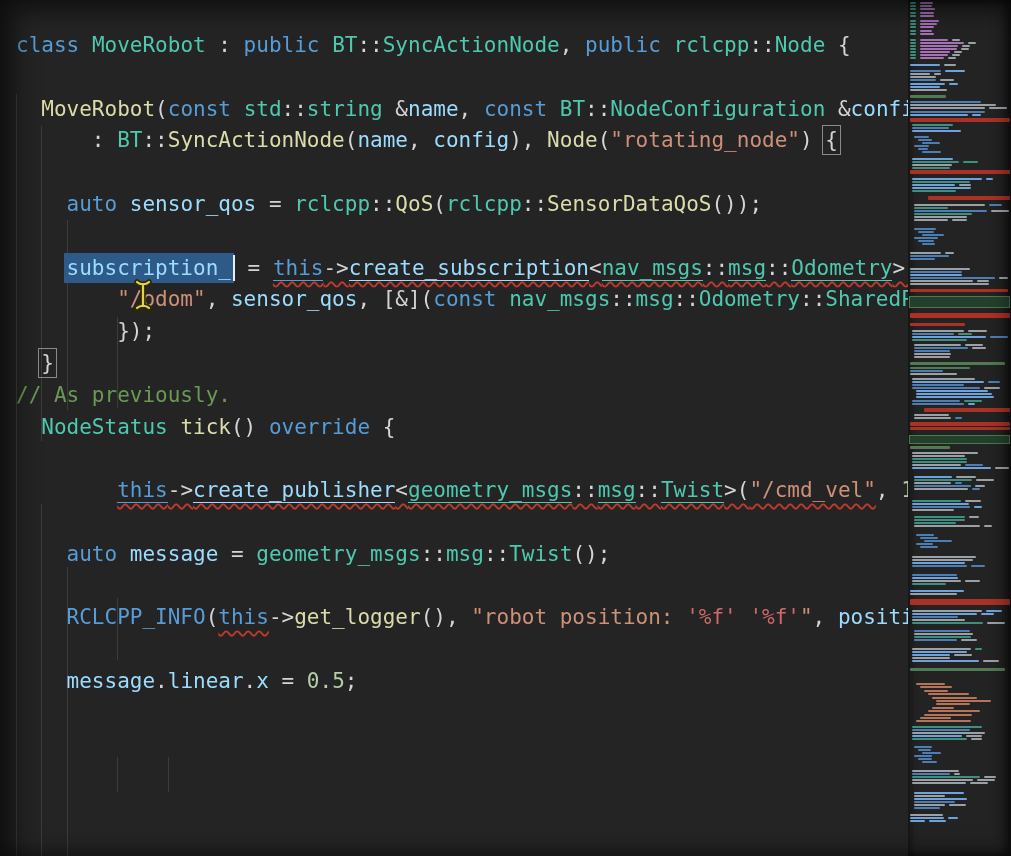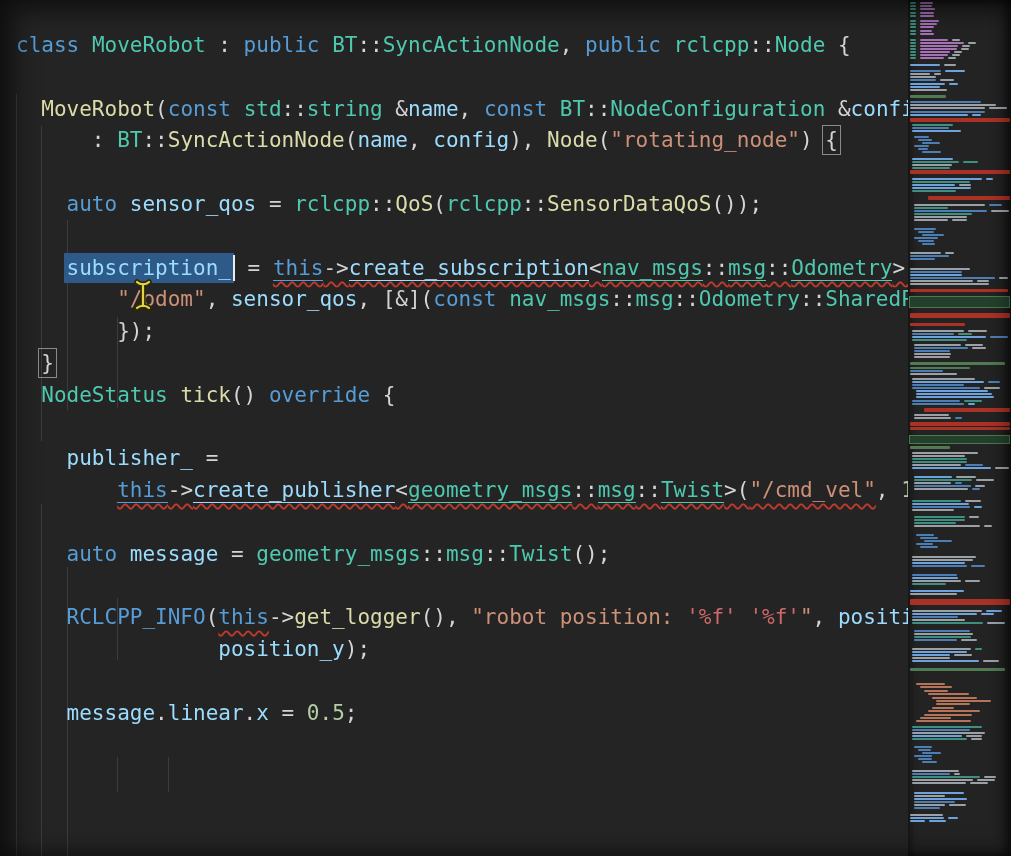--- a/index.html
+++ b/index.html
@@ -36,29 +36,28 @@
       <div class="line">&nbsp;</div>
       <div class="line"><span class="tok" style="color: rgb(212, 212, 212);">  </span><span class="tok" style="color: rgb(220, 220, 170);">MoveRobot</span><span class="tok" style="color: rgb(212, 212, 212);">(</span><span class="tok" style="color: rgb(86, 156, 214);">const</span><span class="tok" style="color: rgb(212, 212, 212);"> </span><span class="tok" style="color: rgb(78, 201, 176);">std</span><span class="tok" style="color: rgb(212, 212, 212);">::</span><span class="tok" style="color: rgb(78, 201, 176);">string</span><span class="tok" style="color: rgb(212, 212, 212);"> &amp;</span><span class="tok" style="color: rgb(156, 220, 254);">name</span><span class="tok" style="color: rgb(212, 212, 212);">, </span><span class="tok" style="color: rgb(86, 156, 214);">const</span><span class="tok" style="color: rgb(212, 212, 212);"> </span><span class="tok" style="color: rgb(78, 201, 176);">BT</span><span class="tok" style="color: rgb(212, 212, 212);">::</span><span class="tok" style="color: rgb(78, 201, 176);">NodeConfiguration</span><span class="tok" style="color: rgb(212, 212, 212);"> &amp;</span><span class="tok" style="color: rgb(156, 220, 254);">config</span></div>
       <div class="line"><span class="tok" style="color: rgb(212, 212, 212);">      : </span><span class="tok" style="color: rgb(78, 201, 176);">BT</span><span class="tok" style="color: rgb(212, 212, 212);">::</span><span class="tok" style="color: rgb(220, 220, 170);">SyncActionNode</span><span class="tok" style="color: rgb(212, 212, 212);">(</span><span class="tok" style="color: rgb(156, 220, 254);">name</span><span class="tok" style="color: rgb(212, 212, 212);">, </span><span class="tok" style="color: rgb(156, 220, 254);">config</span><span class="tok" style="color: rgb(212, 212, 212);">), </span><span class="tok" style="color: rgb(220, 220, 170);">Node</span><span class="tok" style="color: rgb(212, 212, 212);">(</span><span class="tok" style="color: rgb(206, 145, 120);">"rotating_node"</span><span class="tok" style="color: rgb(212, 212, 212);">) </span><span class="tok bx" style="color: rgb(212, 212, 212);">{</span></div>
       <div class="line">&nbsp;</div>
       <div class="line"><span class="tok" style="color: rgb(212, 212, 212);">    </span><span class="tok" style="color: rgb(86, 156, 214);">auto</span><span class="tok" style="color: rgb(212, 212, 212);"> </span><span class="tok" style="color: rgb(156, 220, 254);">sensor_qos</span><span class="tok" style="color: rgb(212, 212, 212);"> = </span><span class="tok" style="color: rgb(78, 201, 176);">rclcpp</span><span class="tok" style="color: rgb(212, 212, 212);">::</span><span class="tok" style="color: rgb(220, 220, 170);">QoS</span><span class="tok" style="color: rgb(212, 212, 212);">(</span><span class="tok" style="color: rgb(78, 201, 176);">rclcpp</span><span class="tok" style="color: rgb(212, 212, 212);">::</span><span class="tok" style="color: rgb(220, 220, 170);">SensorDataQoS</span><span class="tok" style="color: rgb(212, 212, 212);">());</span></div>
       <div class="line">&nbsp;</div>
       <div class="line"><span class="tok" style="color: rgb(212, 212, 212);">    </span><span class="tok sel" style="color: rgb(156, 220, 254);">subscription_</span><span class="cursor"></span><span class="tok" style="color: rgb(212, 212, 212);"> = </span><span class="tok u w" style="color: rgb(86, 156, 214);">this</span><span class="tok w" style="color: rgb(212, 212, 212);">-&gt;</span><span class="tok u w" style="color: rgb(156, 220, 254);">create_subscription</span><span class="tok w" style="color: rgb(212, 212, 212);">&lt;</span><span class="tok u w" style="color: rgb(78, 201, 176);">nav_msgs</span><span class="tok w" style="color: rgb(212, 212, 212);">::</span><span class="tok u w" style="color: rgb(78, 201, 176);">msg</span><span class="tok w" style="color: rgb(212, 212, 212);">::</span><span class="tok u w" style="color: rgb(78, 201, 176);">Odometry</span><span class="tok w" style="color: rgb(212, 212, 212);">&gt;(</span></div>
       <div class="line"><span class="tok" style="color: rgb(212, 212, 212);">        </span><span class="tok" style="color: rgb(206, 145, 120);">"/odom"</span><span class="tok" style="color: rgb(212, 212, 212);">, </span><span class="tok" style="color: rgb(156, 220, 254);">sensor_qos</span><span class="tok" style="color: rgb(212, 212, 212);">, [&amp;](</span><span class="tok" style="color: rgb(86, 156, 214);">const</span><span class="tok" style="color: rgb(212, 212, 212);"> </span><span class="tok" style="color: rgb(78, 201, 176);">nav_msgs</span><span class="tok" style="color: rgb(212, 212, 212);">::</span><span class="tok" style="color: rgb(78, 201, 176);">msg</span><span class="tok" style="color: rgb(212, 212, 212);">::</span><span class="tok" style="color: rgb(78, 201, 176);">Odometry</span><span class="tok" style="color: rgb(212, 212, 212);">::</span><span class="tok" style="color: rgb(78, 201, 176);">SharedPtr</span></div>
       <div class="line"><span class="tok" style="color: rgb(212, 212, 212);">        });</span></div>
       <div class="line"><span class="tok" style="color: rgb(212, 212, 212);">  </span><span class="tok bx" style="color: rgb(212, 212, 212);">}</span></div>
+      <div class="line"><span class="tok" style="color: rgb(106, 153, 85);">// As previously.</span></div>
       <div class="line"><span class="tok" style="color: rgb(212, 212, 212);">  </span><span class="tok" style="color: rgb(78, 201, 176);">NodeStatus</span><span class="tok" style="color: rgb(212, 212, 212);"> </span><span class="tok" style="color: rgb(220, 220, 170);">tick</span><span class="tok" style="color: rgb(212, 212, 212);">() </span><span class="tok" style="color: rgb(86, 156, 214);">override</span><span class="tok" style="color: rgb(212, 212, 212);"> {</span></div>
       <div class="line">&nbsp;</div>
-      <div class="line"><span class="tok" style="color: rgb(212, 212, 212);">    </span><span class="tok" style="color: rgb(156, 220, 254);">publisher_</span><span class="tok" style="color: rgb(212, 212, 212);"> =</span></div>
       <div class="line"><span class="tok" style="color: rgb(212, 212, 212);">        </span><span class="tok u w" style="color: rgb(86, 156, 214);">this</span><span class="tok w" style="color: rgb(212, 212, 212);">-&gt;</span><span class="tok u w" style="color: rgb(156, 220, 254);">create_publisher</span><span class="tok w" style="color: rgb(212, 212, 212);">&lt;</span><span class="tok u w" style="color: rgb(78, 201, 176);">geometry_msgs</span><span class="tok w" style="color: rgb(212, 212, 212);">::</span><span class="tok u w" style="color: rgb(78, 201, 176);">msg</span><span class="tok w" style="color: rgb(212, 212, 212);">::</span><span class="tok u w" style="color: rgb(78, 201, 176);">Twist</span><span class="tok w" style="color: rgb(212, 212, 212);">&gt;(</span><span class="tok w" style="color: rgb(206, 145, 120);">"/cmd_vel"</span><span class="tok" style="color: rgb(212, 212, 212);">, </span><span class="tok" style="color: rgb(181, 206, 168);">10</span></div>
       <div class="line">&nbsp;</div>
       <div class="line"><span class="tok" style="color: rgb(212, 212, 212);">    </span><span class="tok" style="color: rgb(86, 156, 214);">auto</span><span class="tok" style="color: rgb(212, 212, 212);"> </span><span class="tok" style="color: rgb(156, 220, 254);">message</span><span class="tok" style="color: rgb(212, 212, 212);"> = </span><span class="tok" style="color: rgb(78, 201, 176);">geometry_msgs</span><span class="tok" style="color: rgb(212, 212, 212);">::</span><span class="tok" style="color: rgb(78, 201, 176);">msg</span><span class="tok" style="color: rgb(212, 212, 212);">::</span><span class="tok" style="color: rgb(78, 201, 176);">Twist</span><span class="tok" style="color: rgb(212, 212, 212);">();</span></div>
       <div class="line">&nbsp;</div>
       <div class="line"><span class="tok" style="color: rgb(212, 212, 212);">    </span><span class="tok" style="color: rgb(86, 156, 214);">RCLCPP_INFO</span><span class="tok" style="color: rgb(212, 212, 212);">(</span><span class="tok w" style="color: rgb(86, 156, 214);">this</span><span class="tok" style="color: rgb(212, 212, 212);">-&gt;</span><span class="tok" style="color: rgb(220, 220, 170);">get_logger</span><span class="tok" style="color: rgb(212, 212, 212);">(), </span><span class="tok" style="color: rgb(206, 145, 120);">"robot position: </span><span class="tok" style="color: rgb(209, 105, 105);">'%f'</span><span class="tok" style="color: rgb(206, 145, 120);"> </span><span class="tok" style="color: rgb(209, 105, 105);">'%f'</span><span class="tok" style="color: rgb(206, 145, 120);">"</span><span class="tok" style="color: rgb(212, 212, 212);">, </span><span class="tok" style="color: rgb(156, 220, 254);">position_x</span></div>
-      <div class="line"><span class="tok" style="color: rgb(212, 212, 212);">                </span><span class="tok" style="color: rgb(156, 220, 254);">position_y</span><span class="tok" style="color: rgb(212, 212, 212);">);</span></div>
       <div class="line">&nbsp;</div>
       <div class="line"><span class="tok" style="color: rgb(212, 212, 212);">    </span><span class="tok" style="color: rgb(156, 220, 254);">message</span><span class="tok" style="color: rgb(212, 212, 212);">.</span><span class="tok" style="color: rgb(156, 220, 254);">linear</span><span class="tok" style="color: rgb(212, 212, 212);">.</span><span class="tok" style="color: rgb(156, 220, 254);">x</span><span class="tok" style="color: rgb(212, 212, 212);"> = </span><span class="tok" style="color: rgb(181, 206, 168);">0.5</span><span class="tok" style="color: rgb(212, 212, 212);">;</span></div>
     </div>
   <div id="guides">
       <div class="guide" style="left: 16px; top: 94px; height: 762px;"></div>
       <div class="guide" style="left: 41px; top: 126px; height: 315px;"></div>
       <div class="guide" style="left: 67px; top: 220px; height: 190px;"></div>
       <div class="guide" style="left: 117px; top: 317px; height: 91px;"></div>
       <div class="guide" style="left: 41px; top: 504px; height: 352px;"></div>
       <div class="guide" style="left: 67px; top: 567px; height: 289px;"></div>

